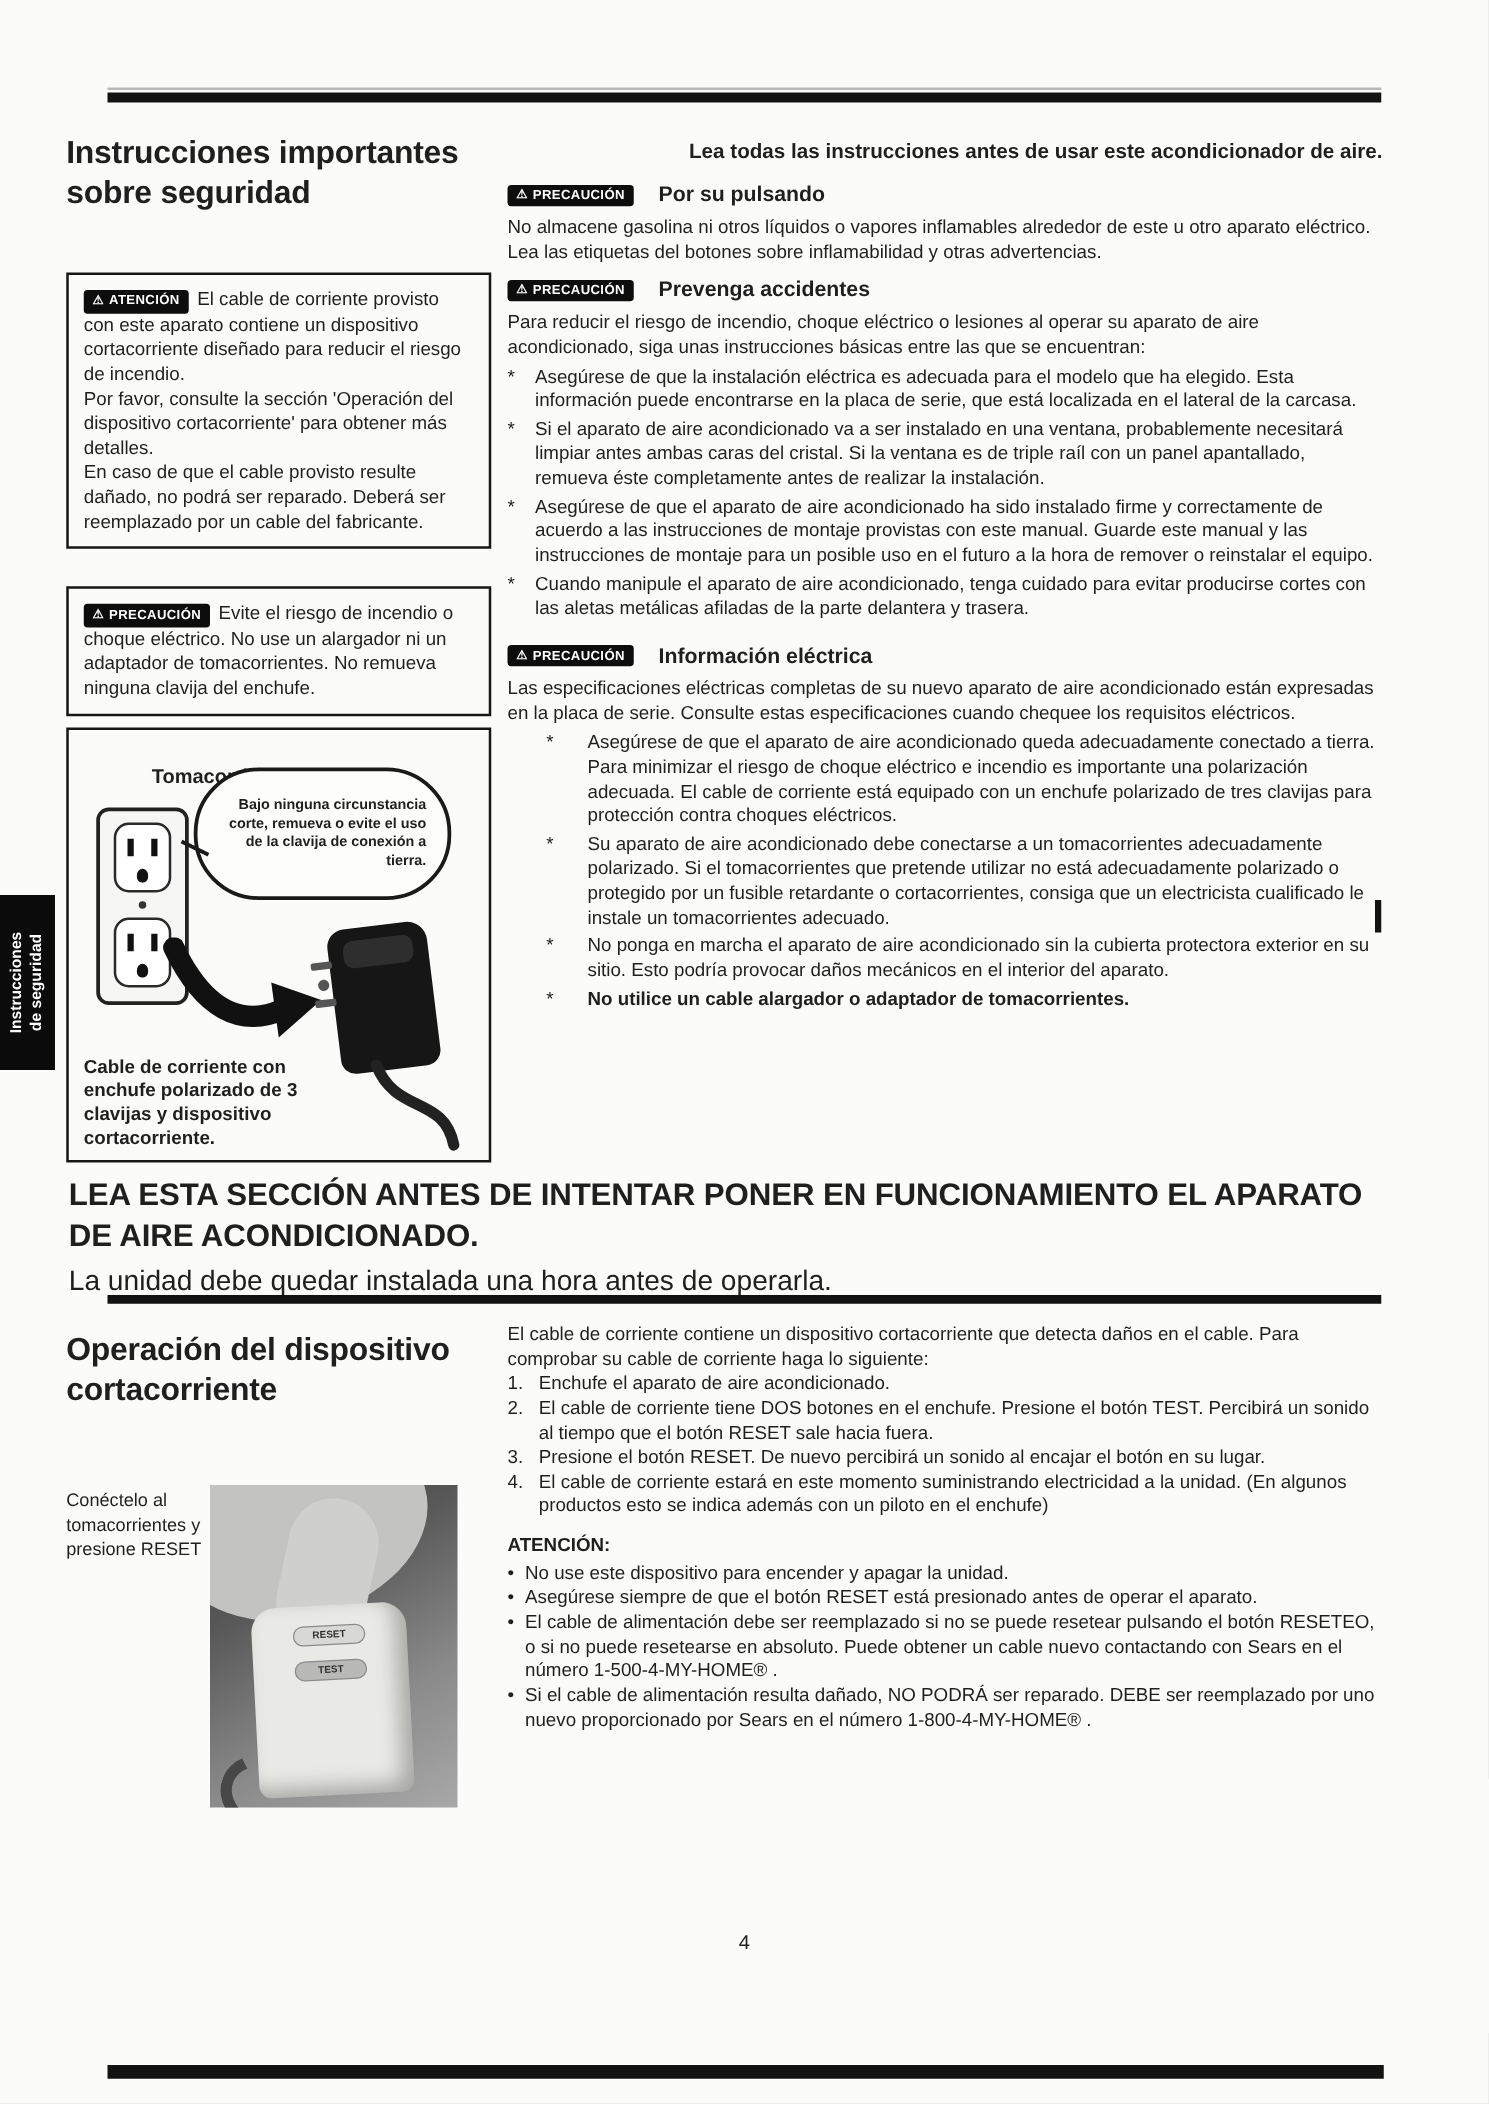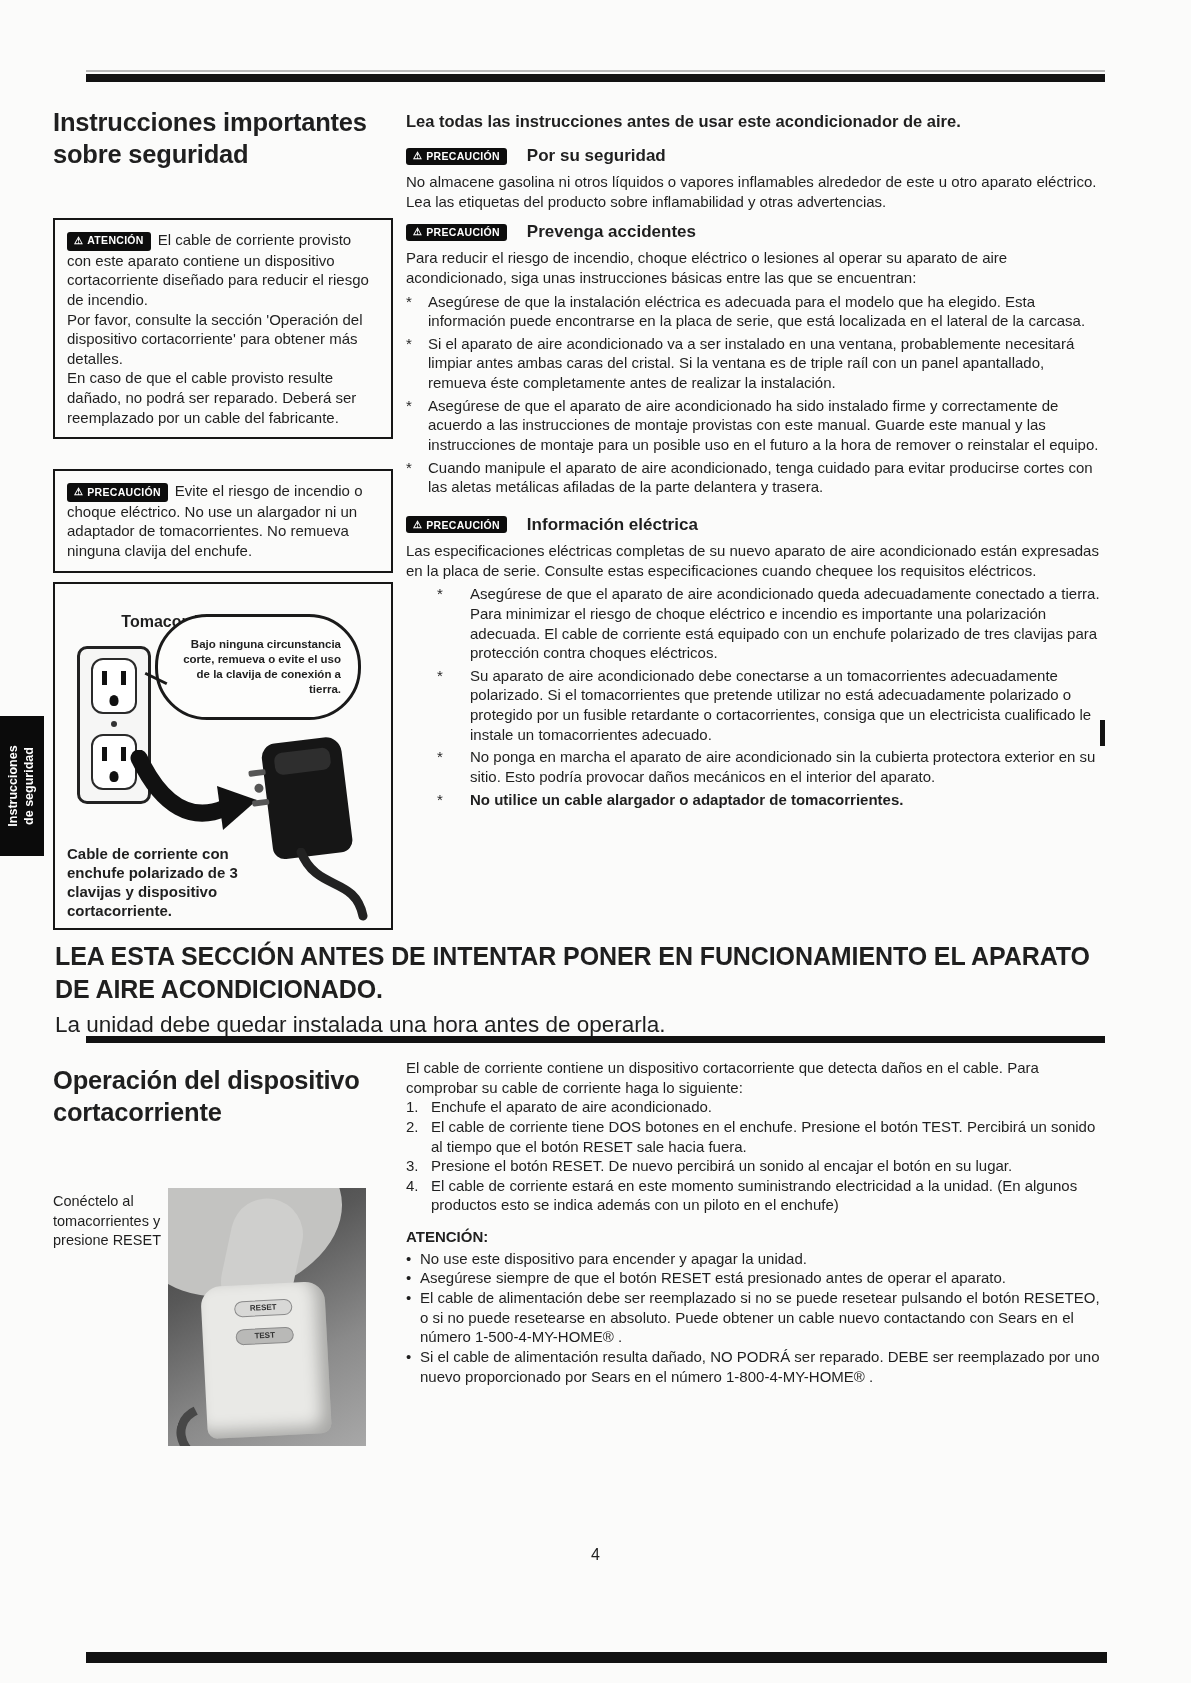--- a/index.html
+++ b/index.html
@@ -37,21 +37,21 @@
     padding:2.5px 7px; border-radius:3px; vertical-align:1px;
   }
   .w-icon { font-size:10px; line-height:1; }
   .badge-inline { margin-right:7px; }
 
   
   .b { font-size:15px; line-height:1.31; }
   h1 { font-size:25.5px; font-weight:bold; line-height:1.26; letter-spacing:-.2px; }
   .sec-head { display:flex; align-items:center; gap:20px; margin:11px 0 6px; }
   .sec-head h2 { font-size:17px; font-weight:bold; }
-  .lead { font-size:16.5px; font-weight:bold; margin-bottom:15px; }
+  .lead { font-size:16.5px; font-weight:bold; margin-bottom:15px;text-align:right; }
   .bullets { margin-top:4px; }
   .bullet { display:flex; margin-bottom:3px; }
   .bullet .bm { width:22px; flex:none; }
   .bullets.indent { margin-left:31px; }
   .bullets.indent .bm { width:33px; }
   .bold { font-weight:bold; }
 
   
   .col-left  { position:absolute; left:53px;  top:106px; width:340px; }
   .col-right { position:absolute; left:406px; top:112px; width:700px; }
@@ -194,23 +194,23 @@
   </div>
 
   <div class="col-right">
     <div class="lead">Lea todas las instrucciones antes de usar este acondicionador de aire.</div>
 
     <div class="sec-head">
       <span class="badge">
           <span class="w-icon">⚠</span>
           <span>PRECAUCIÓN</span>
         </span>
-      <h2>Por su seguridad</h2>
-    </div>
-    <p class="b">No almacene gasolina ni otros líquidos o vapores inflamables alrededor de este u otro aparato eléctrico. Lea las etiquetas del producto sobre inflamabilidad y otras advertencias.</p>
+      <h2>Por su pulsando</h2>
+    </div>
+    <p class="b">No almacene gasolina ni otros líquidos o vapores inflamables alrededor de este u otro aparato eléctrico. Lea las etiquetas del botones sobre inflamabilidad y otras advertencias.</p>
 
     <div class="sec-head">
       <span class="badge">
           <span class="w-icon">⚠</span>
           <span>PRECAUCIÓN</span>
         </span>
       <h2>Prevenga accidentes</h2>
     </div>
     <p class="b">Para reducir el riesgo de incendio, choque eléctrico o lesiones al operar su aparato de aire acondicionado, siga unas instrucciones básicas entre las que se encuentran:</p>
     <div class="bullets b">

